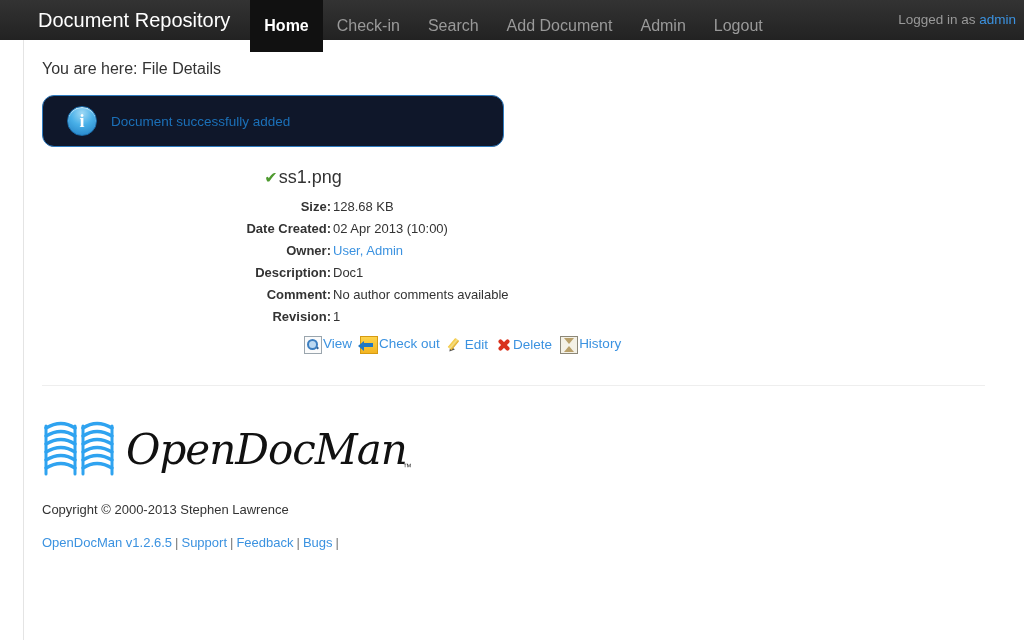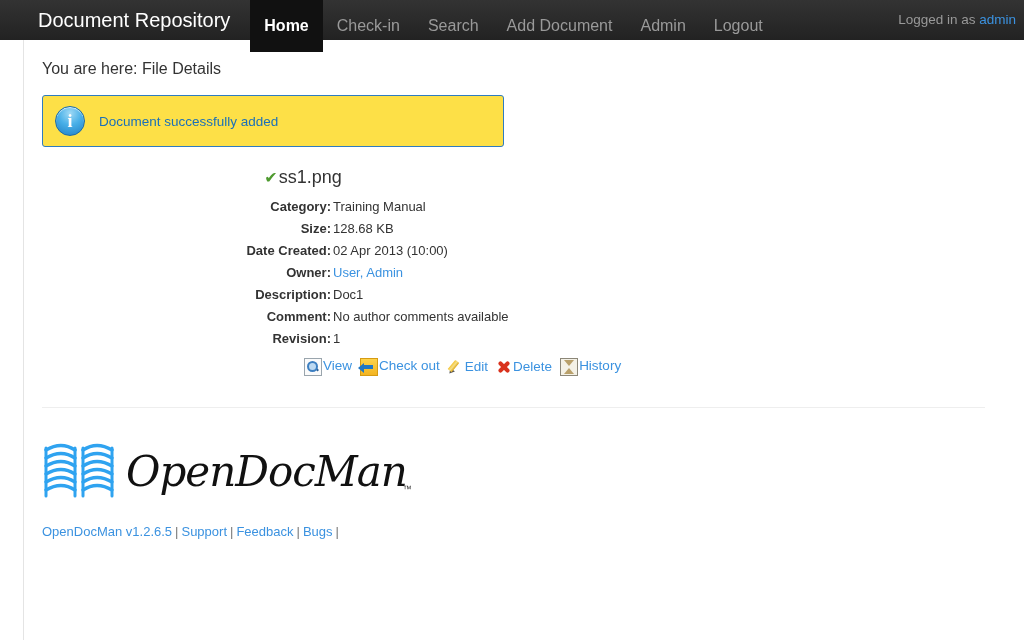--- a/index.html
+++ b/index.html
@@ -90,24 +90,24 @@
   .breadcrumb {
     font-size: 16px;
     color: #333333;
     margin: 0 0 17px 0;
   }
 
   
   .alert {
     width: 462px;
     box-sizing: border-box;
-    background: #fde047;
+    background: #0f172a;
     border: 1px solid #2f7cc0;
-    border-radius: 3px;
-    padding: 10px 12px;
+    border-radius: 12px;
+    padding: 10px 24px;
     display: flex;
     align-items: center;
     margin-bottom: 20px;
   }
   .info-icon {
     width: 28px;
     height: 28px;
     border-radius: 50%;
     background: radial-gradient(circle at 50% 22%, #9fd9f5 0%, #49b0e8 45%, #1f7ec4 100%);
     border: 1px solid #1b6ba8;
@@ -406,24 +406,20 @@
       <span class="alert-text">Document successfully added</span>
     </div>
 
     <div class="file-title">
       <span class="check-icon">✔</span><span>ss1.png</span>
     </div>
 
     <table class="detail-table">
       <tbody>
         <tr>
-          <td class="detail-label">Category:</td>
-          <td class="detail-value">Training Manual</td>
-        </tr>
-        <tr>
           <td class="detail-label">Size:</td>
           <td class="detail-value">128.68 KB</td>
         </tr>
         <tr>
           <td class="detail-label">Date Created:</td>
           <td class="detail-value">02 Apr 2013 (10:00)</td>
         </tr>
         <tr>
           <td class="detail-label">Owner:</td>
           <td class="detail-value"><a href="#">User, Admin</a></td>
@@ -488,20 +484,21 @@
           <g stroke="#2fa3f0" stroke-width="3" stroke-linecap="round">
             <line x1="4" y1="8" x2="4" y2="56"></line>
             <line x1="33" y1="8" x2="33" y2="56"></line>
             <line x1="41" y1="8" x2="41" y2="56"></line>
             <line x1="70" y1="8" x2="70" y2="56"></line>
           </g>
         </svg>
         <span class="logo-word"><span>OpenDocMan</span><span class="logo-tm">™</span></span>
       </div>
 
+      <div class="copyright">Copyright © 2000-2013 Stephen Lawrence</div>
 
       <div class="footer-links">
         <a href="#">OpenDocMan v1.2.6.5</a><span class="sep">|</span><a href="#">Support</a><span class="sep">|</span><a href="#">Feedback</a><span class="sep">|</span><a href="#">Bugs</a><span class="sep">|</span>
       </div>
     </div>
 
   </div>
 </div>
 
 </body></html>

